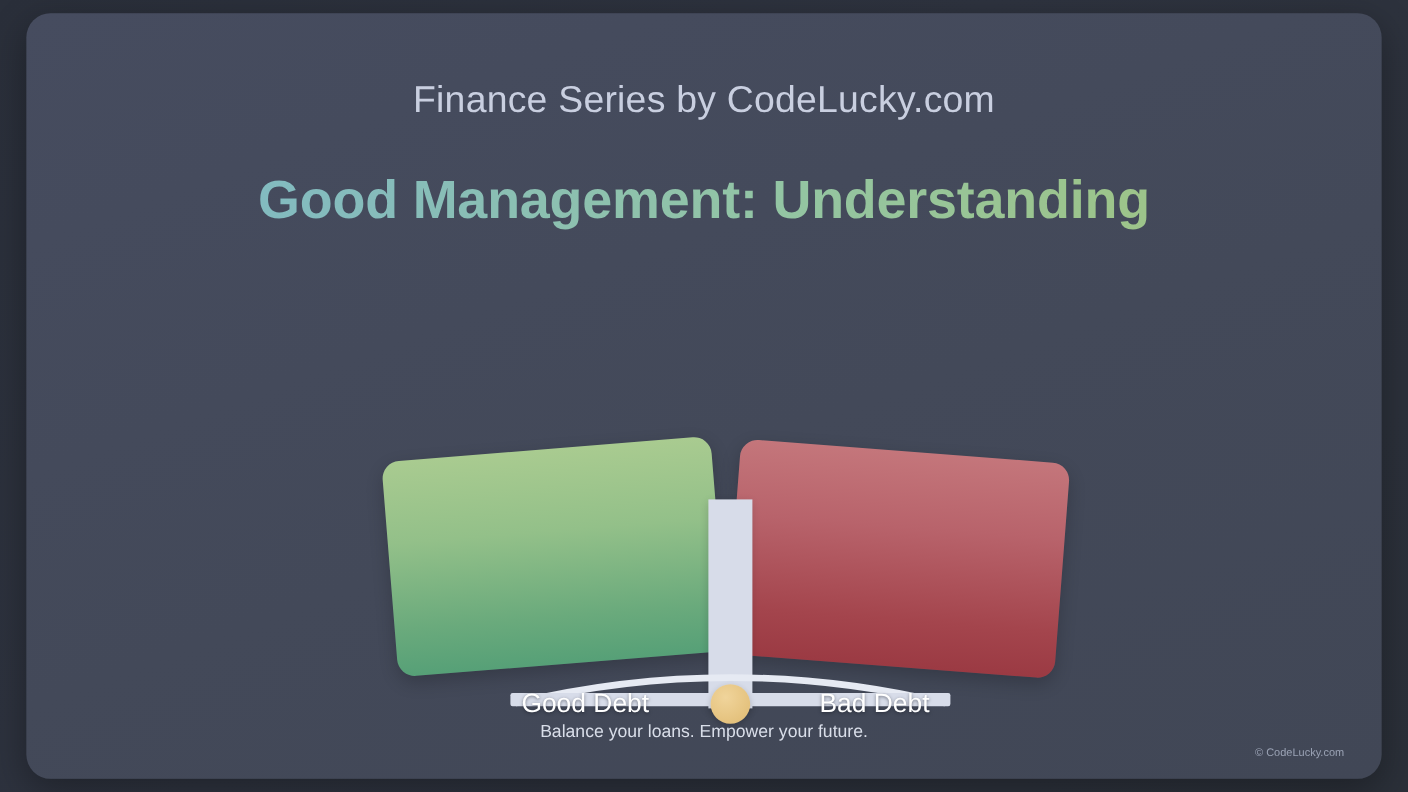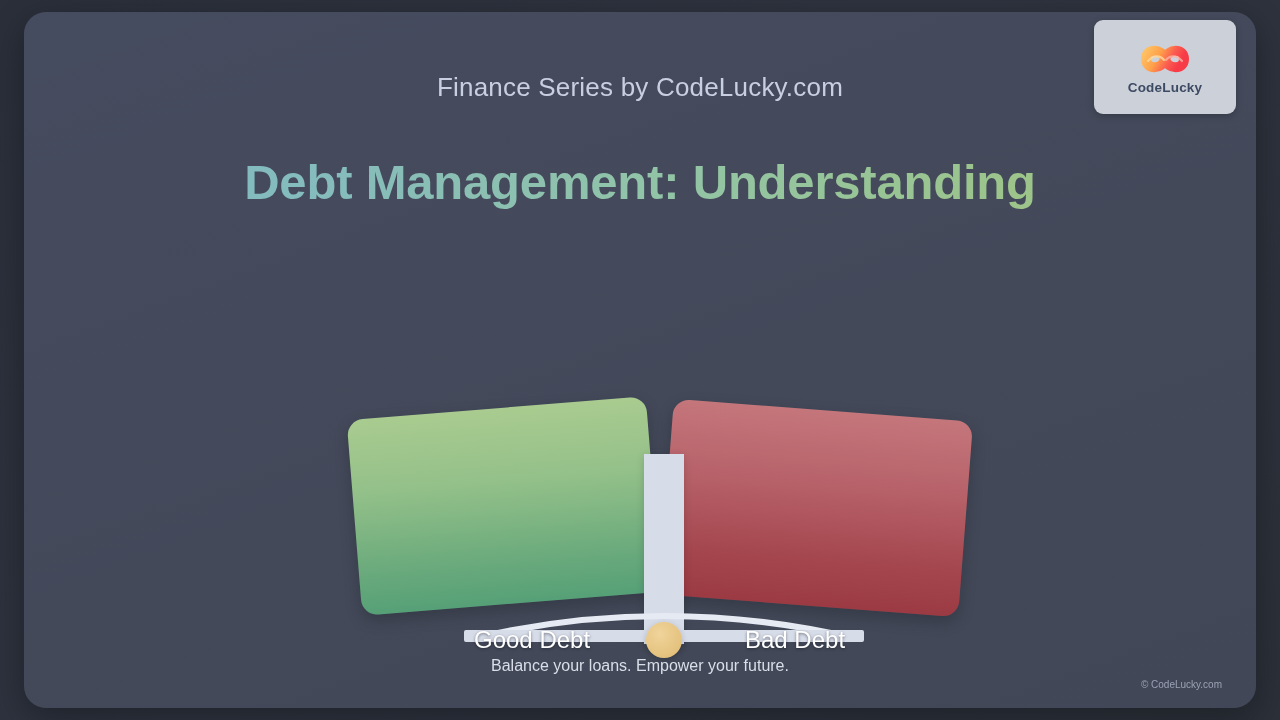--- a/index.html
+++ b/index.html
@@ -57,21 +57,21 @@
     color: #3d4a63;
     font-family: "Liberation Sans", sans-serif;
   }
 
   
   .eyebrow {
     position: absolute;
     left: 0; right: 0;
     top: 60px;
     text-align: center;
-    font-size: 26px;
+    font-size: 34px;
     font-weight: 400;
     color: #c9cfe0;
     letter-spacing: 0.2px;
   }
 
   .main-title {
     position: absolute;
     left: 0; right: 0;
     top: 140px;
     text-align: center;
@@ -186,43 +186,25 @@
     font-size: 10px;
     color: #9aa2b4;
   }
 </style>
 </head>
 <body>
 
 <div class="slide-root">
   <div class="slide-panel">
 
-    <div class="logo-badge">
-      <span>
-        <svg class="logo-mark" viewBox="0 0 78 38" xmlns="http://www.w3.org/2000/svg">
-          <defs>
-            <linearGradient id="loopGrad" x1="0" y1="0" x2="1" y2="0.25">
-              <stop offset="0%" stop-color="#ffc061"></stop>
-              <stop offset="38%" stop-color="#ffa04a"></stop>
-              <stop offset="72%" stop-color="#fb5d4f"></stop>
-              <stop offset="100%" stop-color="#f73c48"></stop>
-            </linearGradient>
-          </defs>
-          <path d="M20 19 C20 8, 36 8, 39 19 C42 30, 58 30, 58 19 C58 8, 42 8, 39 19 C36 30, 20 30, 20 19 Z" fill="none" stroke="url(#loopGrad)" stroke-width="10" stroke-linecap="round"></path>
-          <path d="M22 21 C27 15, 34 15, 38 20" fill="none" stroke="#ffd79a" stroke-width="2.2" stroke-linecap="round" opacity="0.85"></path>
-          <path d="M56 21 C51 15, 44 15, 40 20" fill="none" stroke="#ffb1a4" stroke-width="2.2" stroke-linecap="round" opacity="0.8"></path>
-        </svg>
-      </span>
-      <span class="logo-word">CodeLucky</span>
-    </div>
 
     <div class="eyebrow">Finance Series by CodeLucky.com</div>
 
     <h1 class="main-title">
-      <span class="title-line">Debt Management: Understanding</span>
+      <span class="title-line">Good Management: Understanding</span>
     </h1>
 
     <div class="scale-stage">
 
       <div class="pan pan-good"></div>
       <div class="pan pan-bad"></div>
 
       <div class="pillar"></div>
 
       <svg class="arc" viewBox="0 0 680 60" xmlns="http://www.w3.org/2000/svg">

